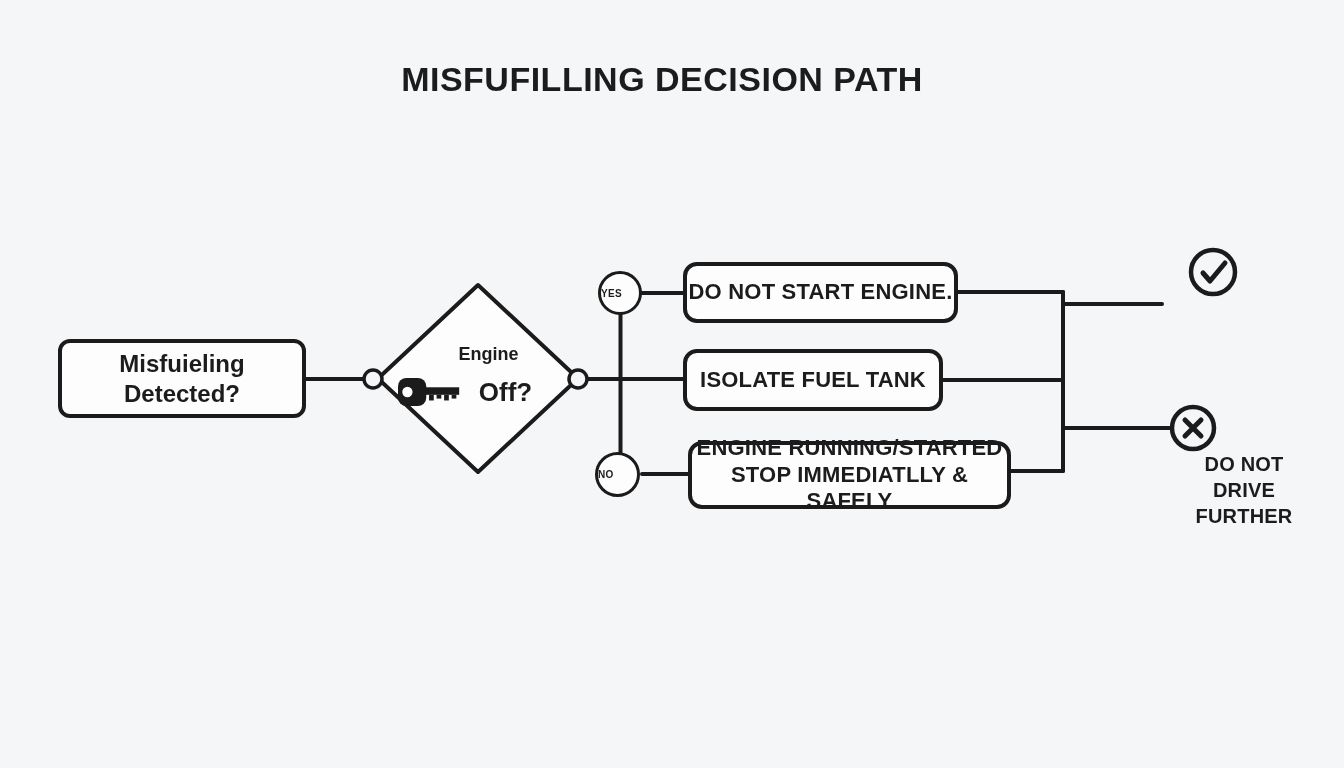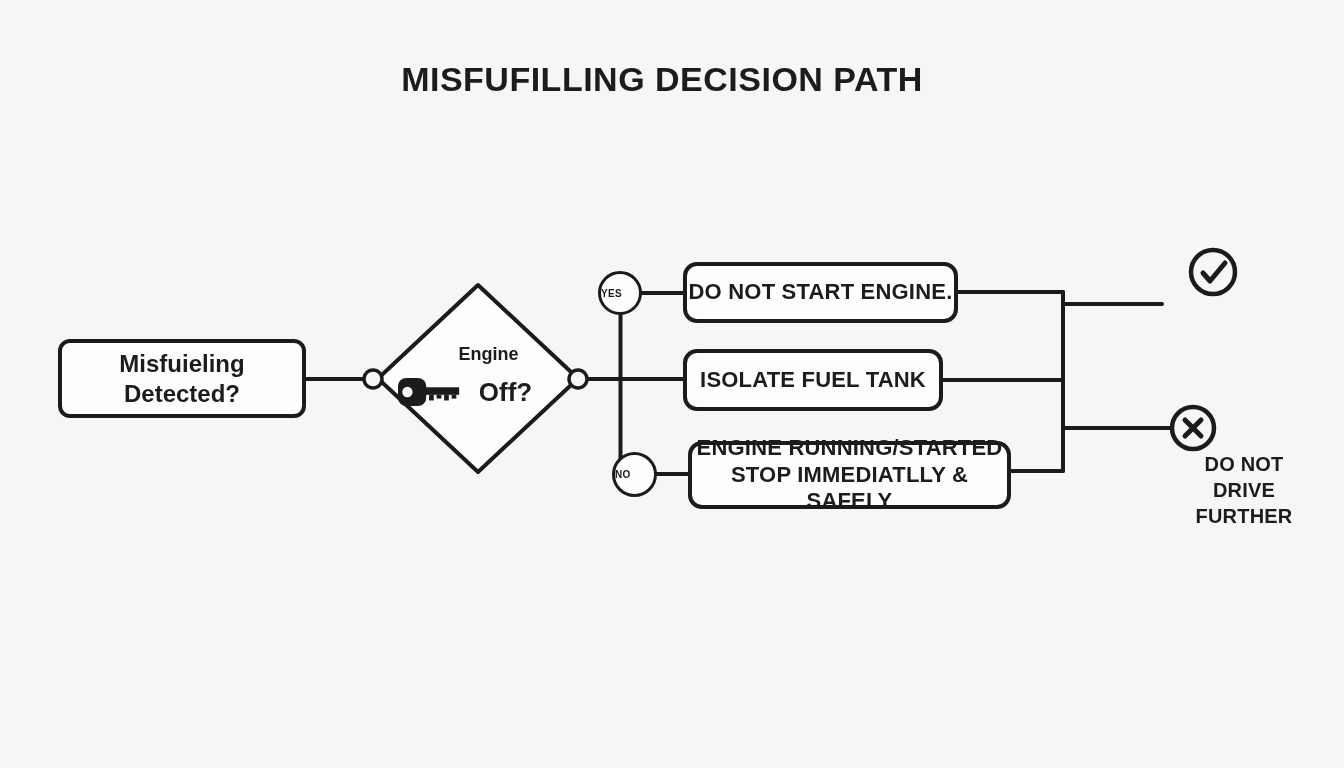--- a/index.html
+++ b/index.html
@@ -31,21 +31,21 @@
   .action{border-radius:14px;font-size:22px;letter-spacing:.2px;}
   .action.a1{left:683px;top:262px;width:275px;height:61px;}
   .action.a2{left:683px;top:349px;width:260px;height:62px;}
   .action.a3{left:688px;top:441px;width:323px;height:68px;}
   .badge{
     position:absolute;display:flex;align-items:center;justify-content:flex-start;
     background:#fdfdfe;border:3.5px solid var(--line,#1b1b1b);border-radius:50%;
     font-weight:700;font-size:10px;letter-spacing:.3px;
   }
   .badge.yes{left:598px;top:271px;width:44px;height:44px;}
-  .badge.no{left:612px;top:452px;width:45px;height:45px;}
+  .badge.no{left:595px;top:452px;width:45px;height:45px;}
   .dtext{position:absolute;font-weight:700;text-align:center;}
   .d-line1{left:426px;top:344px;width:125px;font-size:18px;}
   .d-row{left:396px;top:374px;width:135px;height:34px;display:flex;align-items:flex-end;justify-content:center;gap:14px;}
   .d-line2{font-size:26px;}
   .outcome-label{
     position:absolute;font-weight:700;font-size:20px;text-align:center;
     white-space:pre-line;line-height:1.3;letter-spacing:.2px;
   }
   .call{left:1126px;top:296px;width:176px;}
   .dndf{left:1164px;top:451px;width:160px;}

